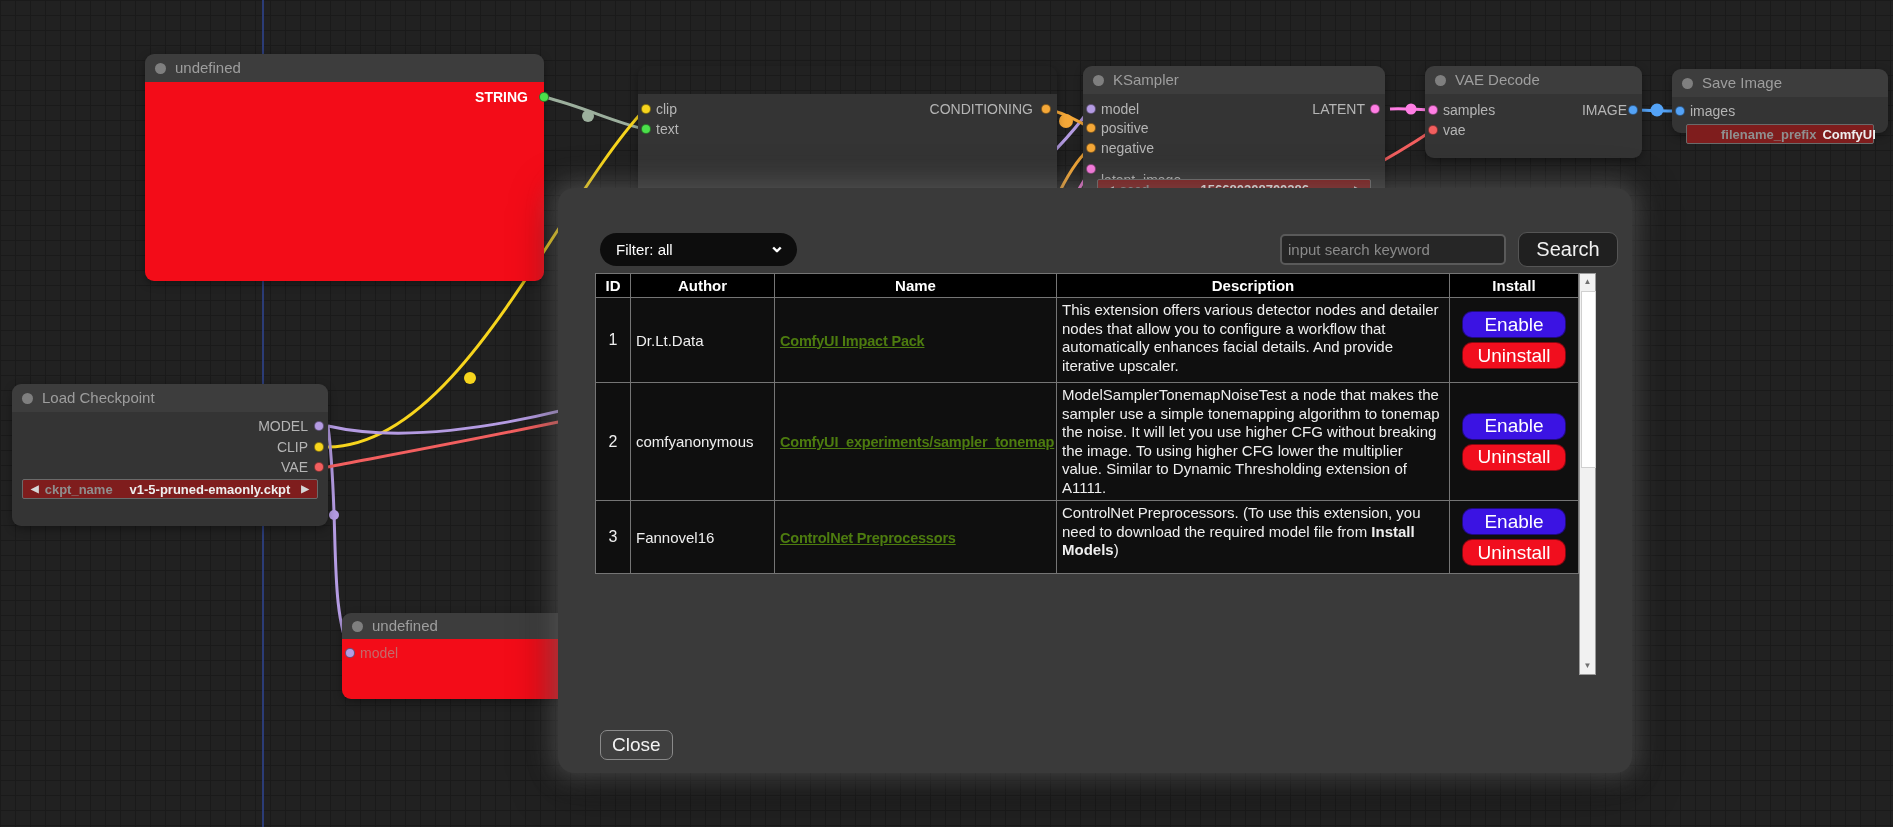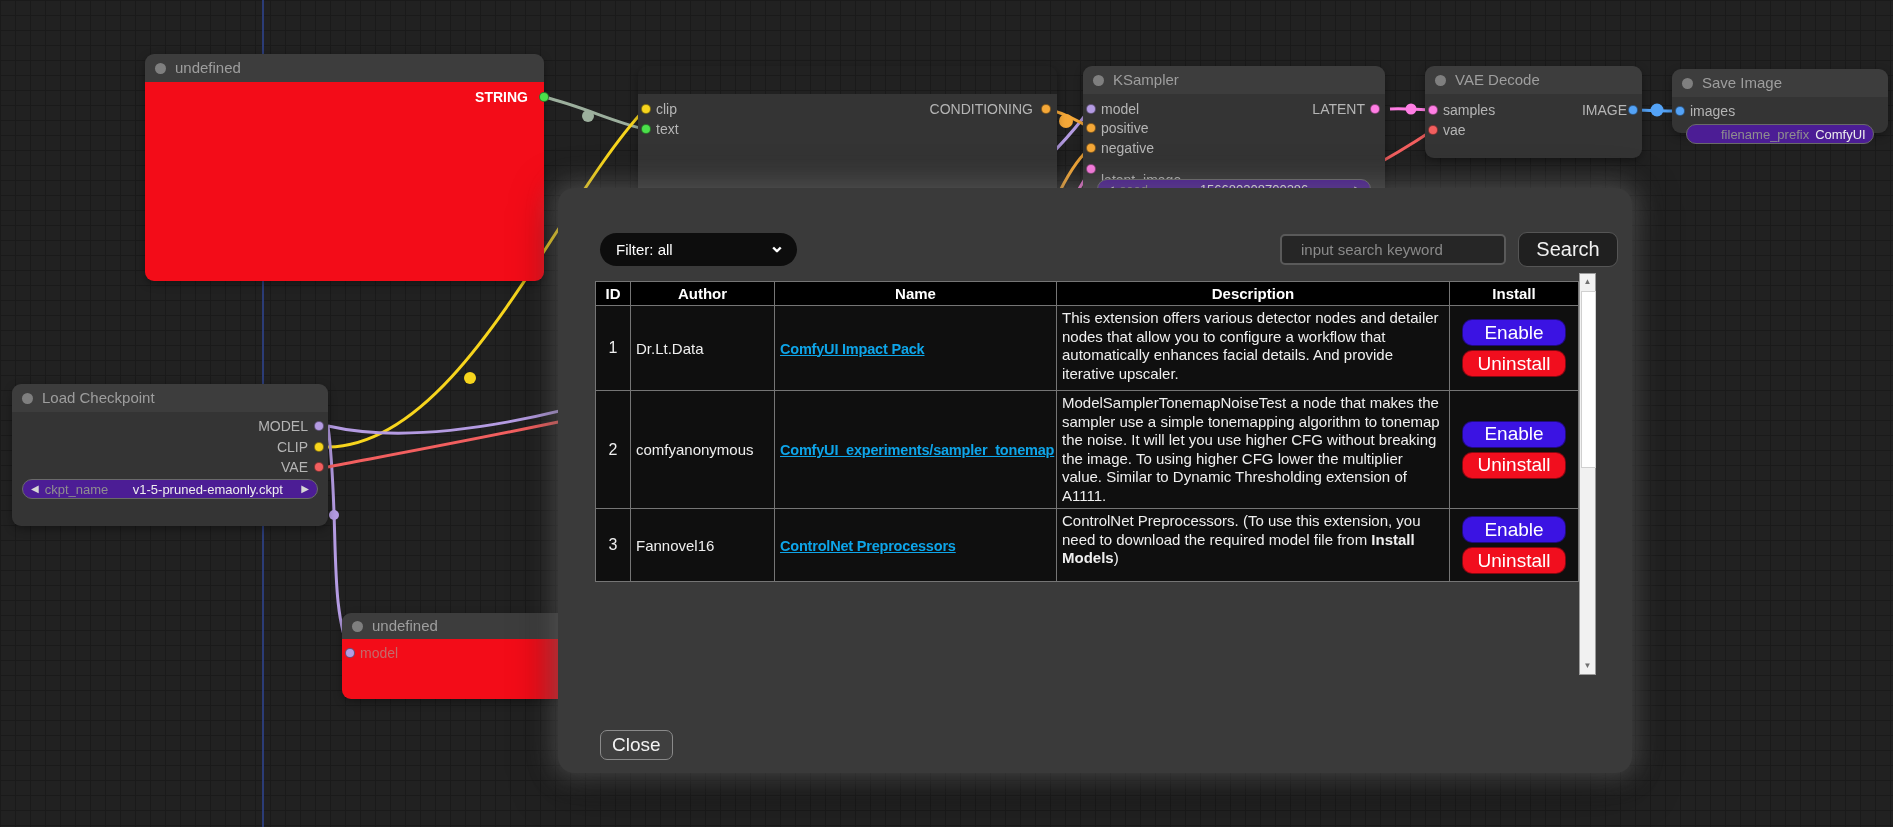--- a/index.html
+++ b/index.html
@@ -19,54 +19,54 @@
     color:#9e9e9e;font-size:15px;padding-left:30px;position:relative;white-space:nowrap;overflow:hidden;
   }
   .title-dot{position:absolute;left:10px;top:9px;width:11px;height:11px;border-radius:50%;background:#7f7f7f;}
   .node-body{position:absolute;left:0;right:0;top:28px;bottom:0;background:#343434;border-radius:0 0 9px 9px;}
   .node-body.red{background:#f30c18;}
   .slot-label{position:absolute;font-size:14px;color:#b5b5b5;height:18px;line-height:18px;white-space:nowrap;}
   .slot-label.out{text-align:right;}
   .slot-label.onred{color:#fff;}
   .dot{position:absolute;width:10px;height:10px;border-radius:50%;border:1px solid rgba(0,0,0,.45);box-sizing:border-box;}
   .widget{
-    position:absolute;background:#4c1d95;border:1px solid #6a6a6a;border-radius:10px;
-    display:flex;align-items:center;color:#e6e6e6;font-size:13px;padding:0 8px;box-sizing:border-box;
+    position:absolute;background:#7f1d1d;border:1px solid #6a6a6a;border-radius:2px;
+    display:flex;align-items:center;color:#e6e6e6;font-size:13px;padding:0 8px;box-sizing:border-box;font-weight:bold;
   }
   .widget .wlabel{color:#8f8f8f;margin:0 6px;white-space:nowrap;}
   .widget .wvalue{flex:1;text-align:center;color:#eee;white-space:nowrap;}
   .widget .arrow{color:#d6d6d6;font-size:10px;line-height:20px;}
   
   #dialog{
     position:absolute;left:558px;top:188px;width:1074px;height:585px;z-index:3;
     background:#3a3a3a;border-radius:16px;
     box-shadow:0 0 26px 6px rgba(190,190,190,.28), 0 10px 45px rgba(0,0,0,.55);
   }
   #filter-select{
     position:absolute;left:42px;top:45px;width:197px;height:33px;background:#0d0d0d;border-radius:17px;
     color:#fff;font-size:15px;display:flex;align-items:center;padding:0 12px 0 16px;box-sizing:border-box;cursor:pointer;
   }
   #filter-select .chev{margin-left:auto;font-size:19px;font-weight:bold;line-height:10px;transform:translateY(-4px);}
   #search-input{
     position:absolute;left:722px;top:46px;width:226px;height:31px;box-sizing:border-box;
-    background:#262626;border:2px solid #5a5a5a;border-radius:5px;color:#fde047;font-size:15px;padding:0 19px;
+    background:#262626;border:2px solid #5a5a5a;border-radius:5px;color:#fde047;font-size:15px;padding:0 6px;
     font-family:"Liberation Sans",sans-serif;
   }
   #search-input::placeholder{color:#8a8a8a;}
   #search-btn{
     position:absolute;left:960px;top:44px;width:100px;height:35px;background:#202020;border:1px solid #555;
     border-radius:9px;color:#f0f0f0;font-size:20px;cursor:pointer;font-family:"Liberation Sans",sans-serif;
   }
   #table-wrap{position:absolute;left:37px;top:85px;width:1001px;height:402px;}
-  table{border-collapse:collapse;table-layout:fixed;width:983px;margin-top:8px;}
+  table{border-collapse:collapse;table-layout:fixed;width:983px;}
   th{background:#000;color:#fff;font-size:15px;font-weight:bold;height:23px;border:1px solid #757575;padding:0 2px;}
   td{background:#0f0f0f;border:1px solid #757575;color:#efefef;font-size:15px;vertical-align:middle;padding:2px 5px;}
   td.idc{text-align:center;font-size:16px;}
   td.desc{line-height:18.5px;padding:3px 5px;vertical-align:top;}
-  a.ext-link{color:#0ea5e9;font-weight:bold;text-decoration:underline;font-size:14.5px;letter-spacing:-0.2px;white-space:nowrap;cursor:pointer;}
+  a.ext-link{color:#4d7c0f;font-weight:bold;text-decoration:underline;font-size:14.5px;letter-spacing:-0.2px;white-space:nowrap;cursor:pointer;}
   .btn-install{
     display:block;width:104px;height:27px;margin:4px auto;border-radius:10px;border:1px solid rgba(0,0,0,.45);
     color:#fff;font-size:19px;cursor:pointer;font-family:"Liberation Sans",sans-serif;line-height:22px;
   }
   .btn-enable{background:#3b13e3;}
   .btn-uninstall{background:#f10e1e;}
   #scrollbar{position:absolute;left:984px;top:0;width:17px;height:402px;background:#f1f1f1;border:1px solid #9a9a9a;box-sizing:border-box;}
   .sb-arrow{position:absolute;left:0;width:100%;height:16px;text-align:center;font-size:8px;color:#707070;line-height:16px;cursor:pointer;}
   #sb-up{top:0;}
   #sb-down{bottom:0;}

